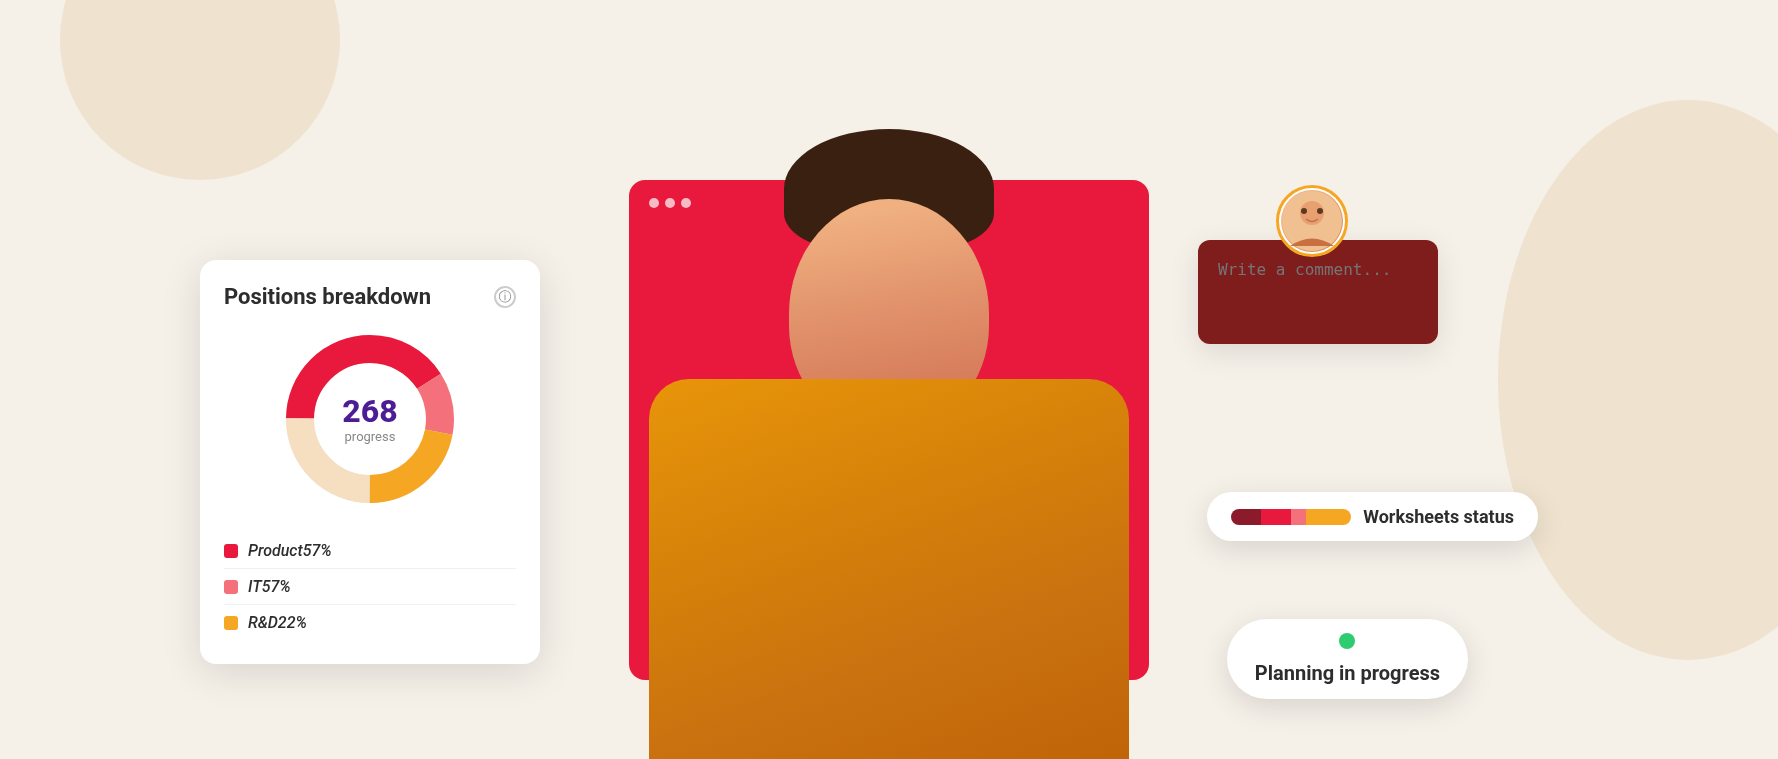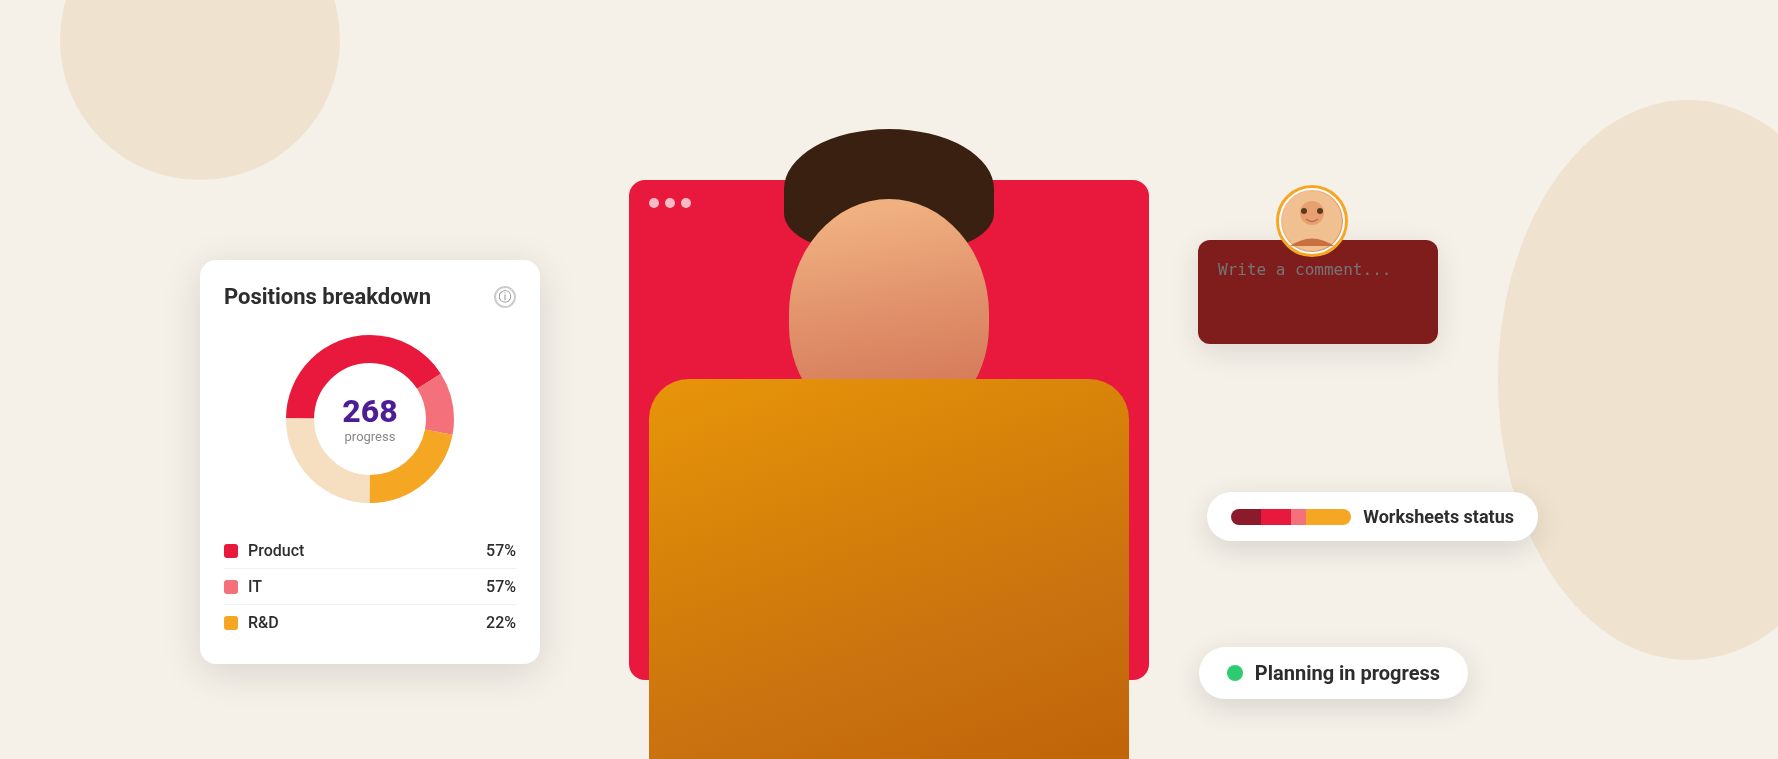--- a/index.html
+++ b/index.html
@@ -107,23 +107,24 @@
     .donut-label {
       font-size: 13px;
       color: #888;
       margin-top: 2px;
     }
 
     
     .legend-item {
       display: flex;
       align-items: center;
-      justify-content: space-between;
+      justify-content: flex-start;
       padding: 8px 0;
       border-bottom: 1px solid #f0f0f0;
+      font-style: italic;
     }
 
     .legend-item:last-child {
       border-bottom: none;
     }
 
     .legend-left {
       display: flex;
       align-items: center;
       gap: 10px;
@@ -260,20 +261,21 @@
       right: 310px;
       bottom: 60px;
       background: white;
       border-radius: 50px;
       padding: 14px 28px;
       display: flex;
       align-items: center;
       gap: 12px;
       box-shadow: 0 8px 30px rgba(0,0,0,0.12);
       z-index: 10;
+      flex-direction: column;
     }
 
     .green-dot {
       width: 16px;
       height: 16px;
       border-radius: 50%;
       background: #2ecc71;
       flex-shrink: 0;
     }
 

